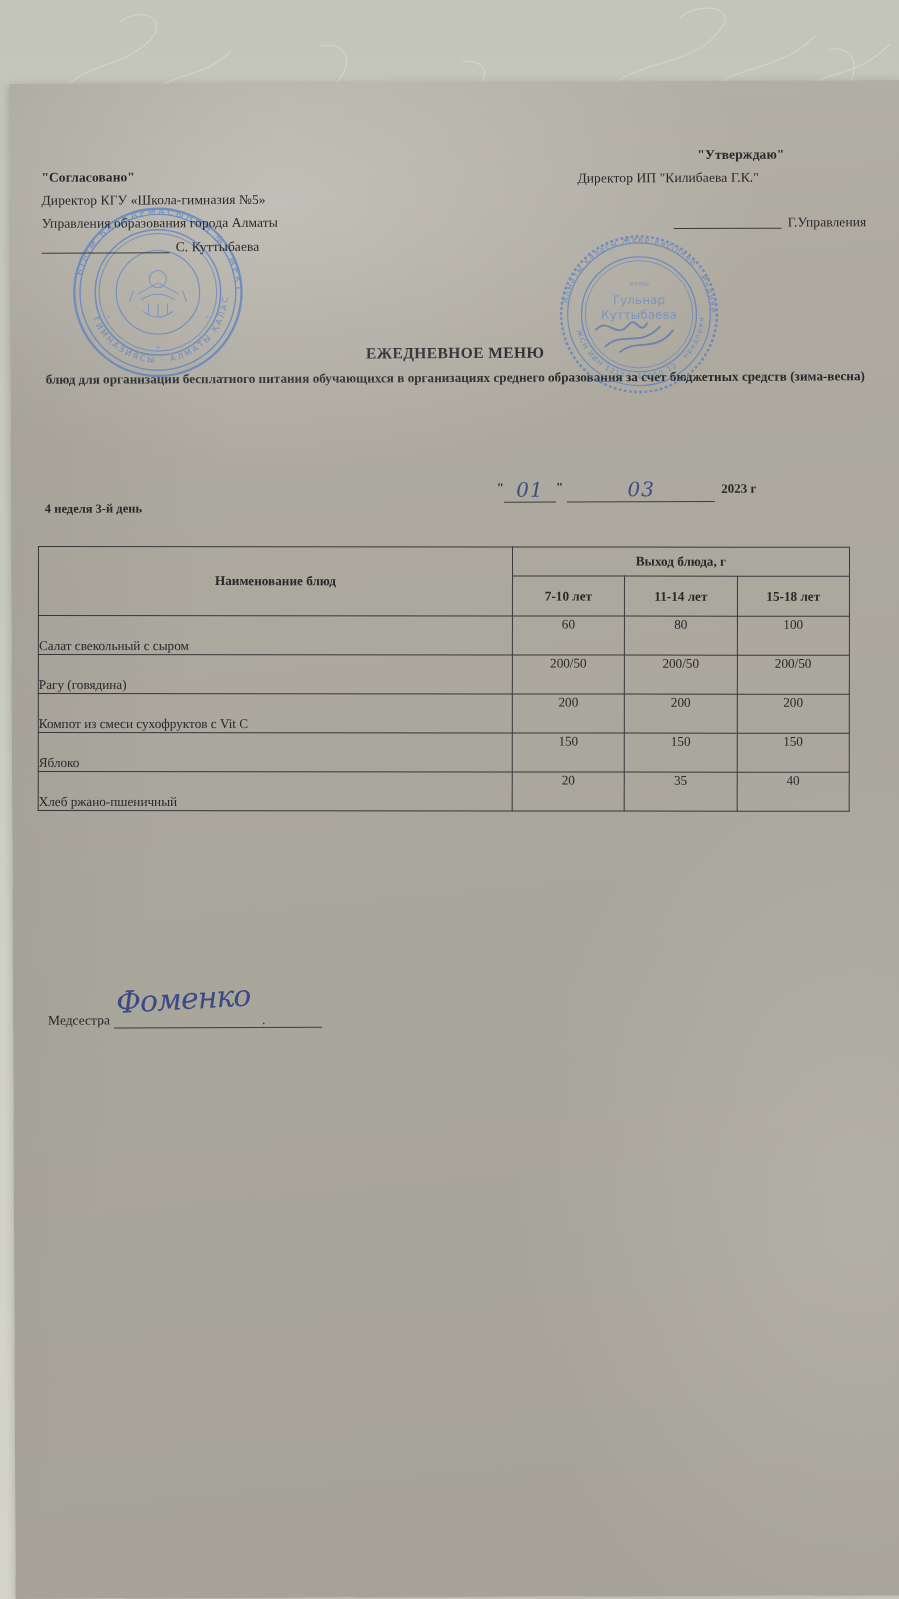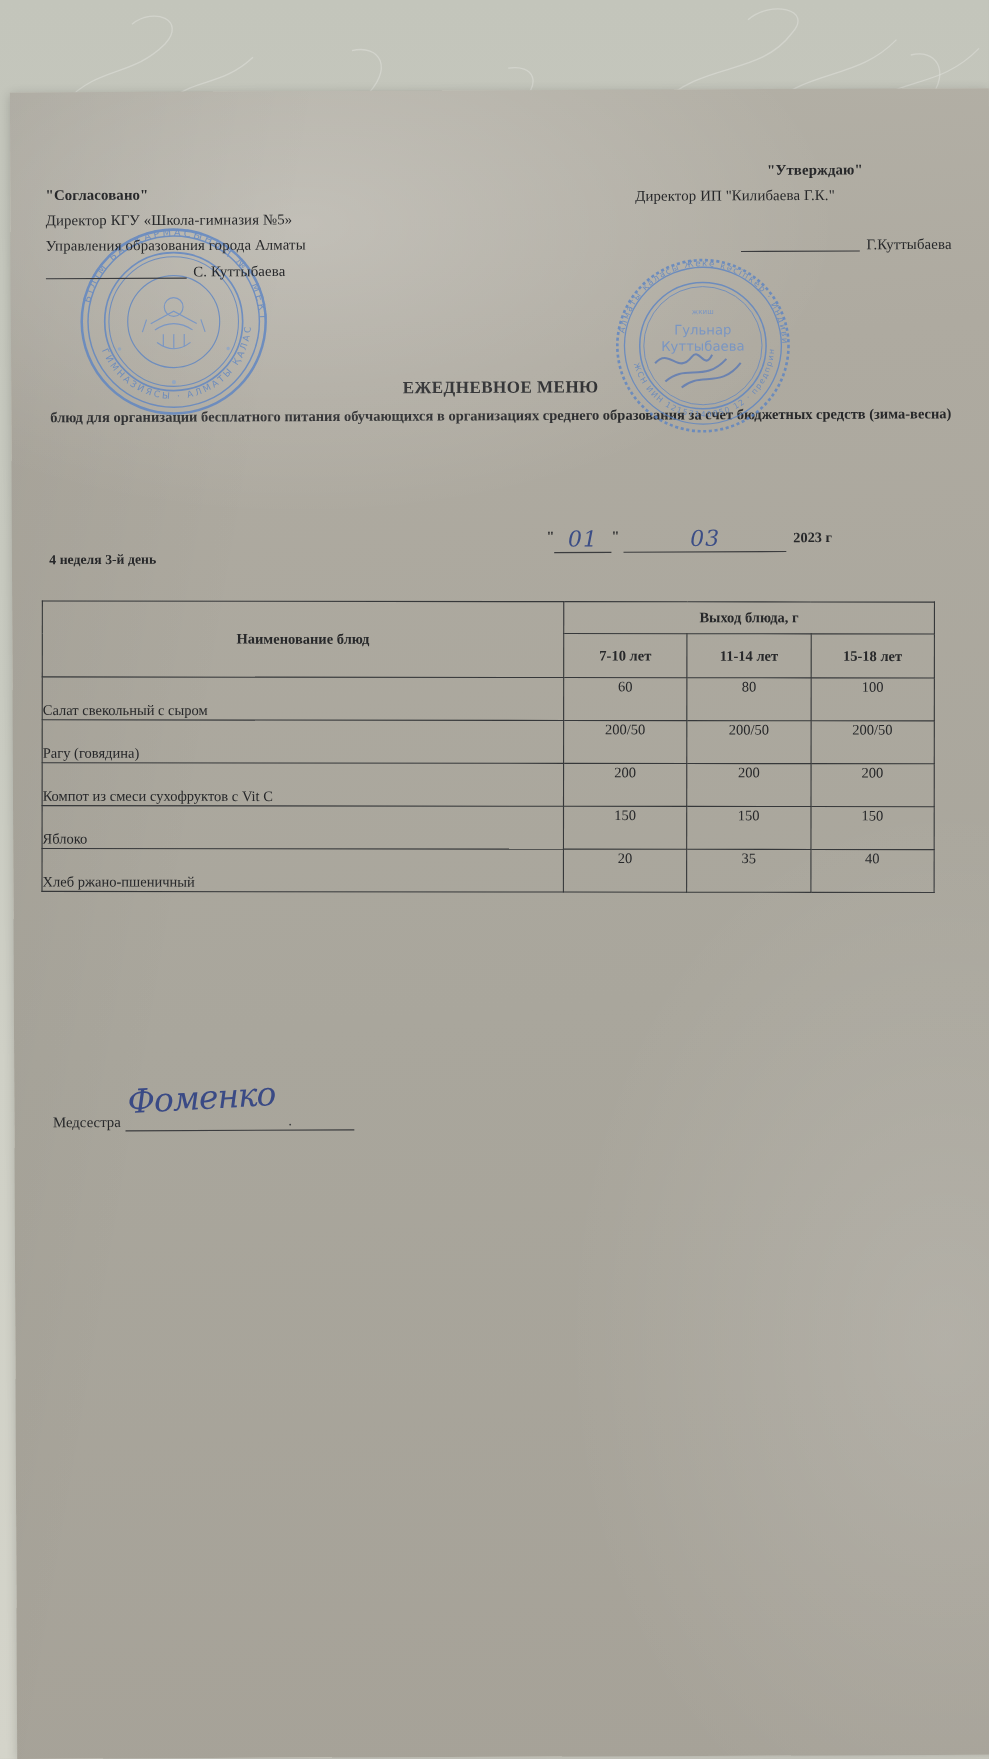--- a/index.html
+++ b/index.html
@@ -324,21 +324,21 @@
       <div>
         <span class="ln"></span><span>С. Куттыбаева</span>
       </div>
     </div>
 
     <div class="approval right">
       <div class="ttl">"Утверждаю"</div>
       <div>Директор ИП "Килибаева Г.К."</div>
       <div style="height:22px"></div>
       <div style="margin-left:96px">
-        <span class="ln"></span><span>Г.Куттыбаева</span>
+        <span class="ln"></span><span>Г.Управления</span>
       </div>
     </div>
 
     <div id="title-block">
       <div id="title-main">ЕЖЕДНЕВНОЕ МЕНЮ</div>
       <div id="title-sub">
         <span>блюд для организации бесплатного питания обучающихся   в организациях среднего образования за</span>
         <span>счет бюджетных средств (зима-весна)</span>
       </div>
     </div>

